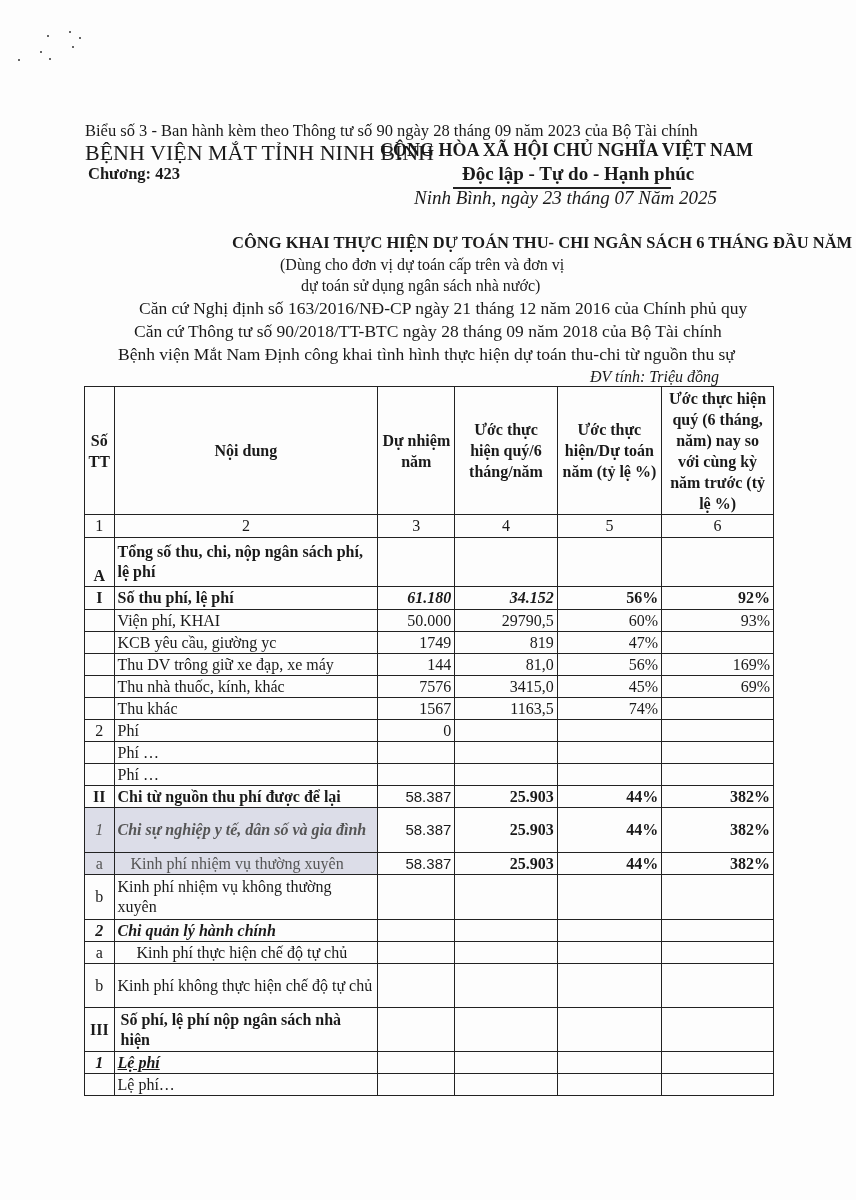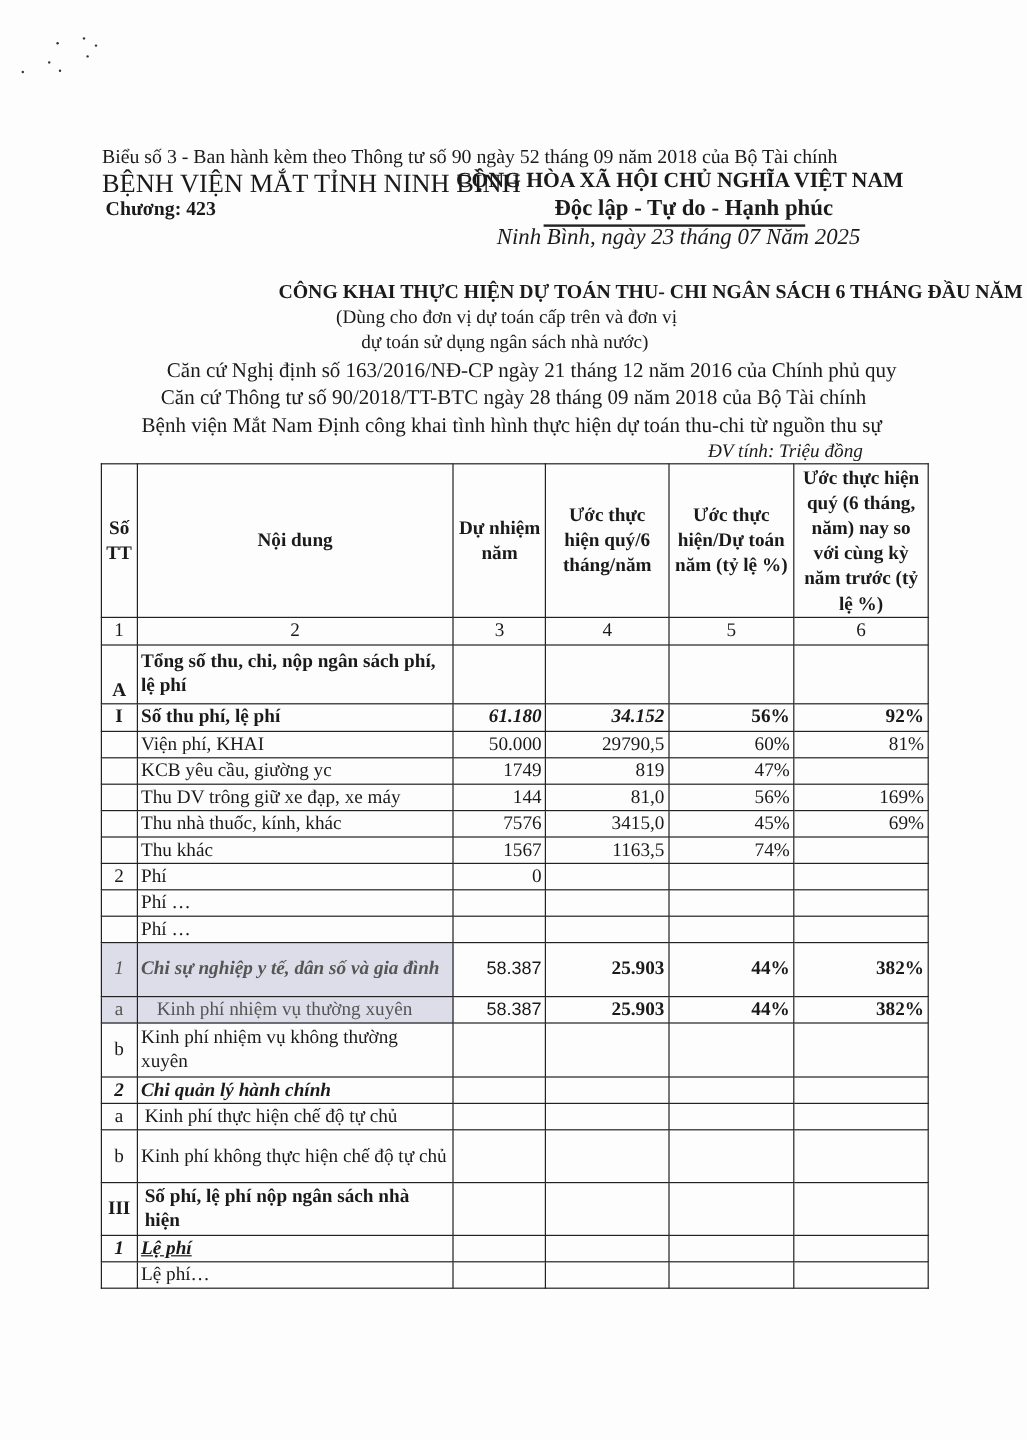--- a/index.html
+++ b/index.html
@@ -49,21 +49,21 @@
 <div>
   <span class="speck" style="left:47px;top:35px"></span>
   <span class="speck" style="left:69px;top:31px"></span>
   <span class="speck" style="left:79px;top:37px"></span>
   <span class="speck" style="left:72px;top:46px"></span>
   <span class="speck" style="left:40px;top:51px"></span>
   <span class="speck" style="left:49px;top:58px"></span>
   <span class="speck" style="left:18px;top:59px"></span>
 </div>
 
-<div class="abs doc-ref">Biểu số 3 - Ban hành kèm theo Thông tư số 90  ngày 52 tháng  09  năm 2018  của Bộ Tài chính</div>
+<div class="abs doc-ref">Biểu số 3 - Ban hành kèm theo Thông tư số 90  ngày 28 tháng  09  năm 2023  của Bộ Tài chính</div>
 <div class="abs hosp">BỆNH VIỆN MẮT TỈNH NINH BÌNH</div>
 <div class="abs nation">CỘNG HÒA XÃ HỘI CHỦ NGHĨA VIỆT NAM</div>
 <div class="abs chapter">Chương: 423</div>
 <div class="abs motto">Độc lập - Tự do - Hạnh phúc</div>
 <div class="motto-line"></div>
 <div class="abs date">Ninh Bình, ngày 23 tháng 07 Năm 2025</div>
 
 <div class="abs title">CÔNG KHAI THỰC HIỆN DỰ TOÁN THU- CHI NGÂN SÁCH 6 THÁNG ĐẦU NĂM  2025</div>
 <div class="abs sub1">(Dùng cho đơn vị dự toán cấp trên và đơn vị</div>
 <div class="abs sub2">dự toán sử dụng ngân sách nhà nước)</div>
@@ -118,21 +118,21 @@
       <td class="num b">56%</td>
       <td class="num b">92%</td>
     </tr>
 
     <tr style="height:22px">
       <td class="stt"></td>
       <td>Viện phí, KHAI</td>
       <td class="num">50.000</td>
       <td class="num">29790,5</td>
       <td class="num">60%</td>
-      <td class="num">81%</td>
+      <td class="num">93%</td>
     </tr>
     <tr style="height:22px">
       <td class="stt"></td>
       <td>KCB yêu cầu, giường yc</td>
       <td class="num">1749</td>
       <td class="num">819</td>
       <td class="num">47%</td>
       <td class="num"></td>
     </tr>
     <tr style="height:22px">
@@ -178,20 +178,28 @@
     </tr>
     <tr style="height:22px">
       <td class="stt"></td>
       <td>Phí …</td>
       <td class="num"></td>
       <td class="num"></td>
       <td class="num"></td>
       <td class="num"></td>
     </tr>
 
+    <tr style="height:22px">
+      <td class="stt b">II</td>
+      <td class="b">Chi từ nguồn thu phí được để lại</td>
+      <td class="num sans">58.387</td>
+      <td class="num b">25.903</td>
+      <td class="num b">44%</td>
+      <td class="num b">382%</td>
+    </tr>
 
     <tr style="height:45px">
       <td class="stt i shade shade-text">1</td>
       <td class="bi shade shade-text">Chi sự nghiệp y tế, dân số và gia đình</td>
       <td class="num sans">58.387</td>
       <td class="num b">25.903</td>
       <td class="num b">44%</td>
       <td class="num b">382%</td>
     </tr>
 
@@ -217,21 +225,21 @@
       <td class="stt bi">2</td>
       <td class="bi">Chi quản lý hành chính</td>
       <td class="num"></td>
       <td class="num"></td>
       <td class="num"></td>
       <td class="num"></td>
     </tr>
 
     <tr style="height:22px">
       <td class="stt">a</td>
-      <td style="padding-left:6px">Kinh phí thực hiện chế độ tự chủ</td>
+      <td style="padding-left:22px">Kinh phí thực hiện chế độ tự chủ</td>
       <td class="num"></td>
       <td class="num"></td>
       <td class="num"></td>
       <td class="num"></td>
     </tr>
 
     <tr style="height:44px">
       <td class="stt">b</td>
       <td>Kinh phí không thực hiện chế độ tự chủ</td>
       <td class="num"></td>

